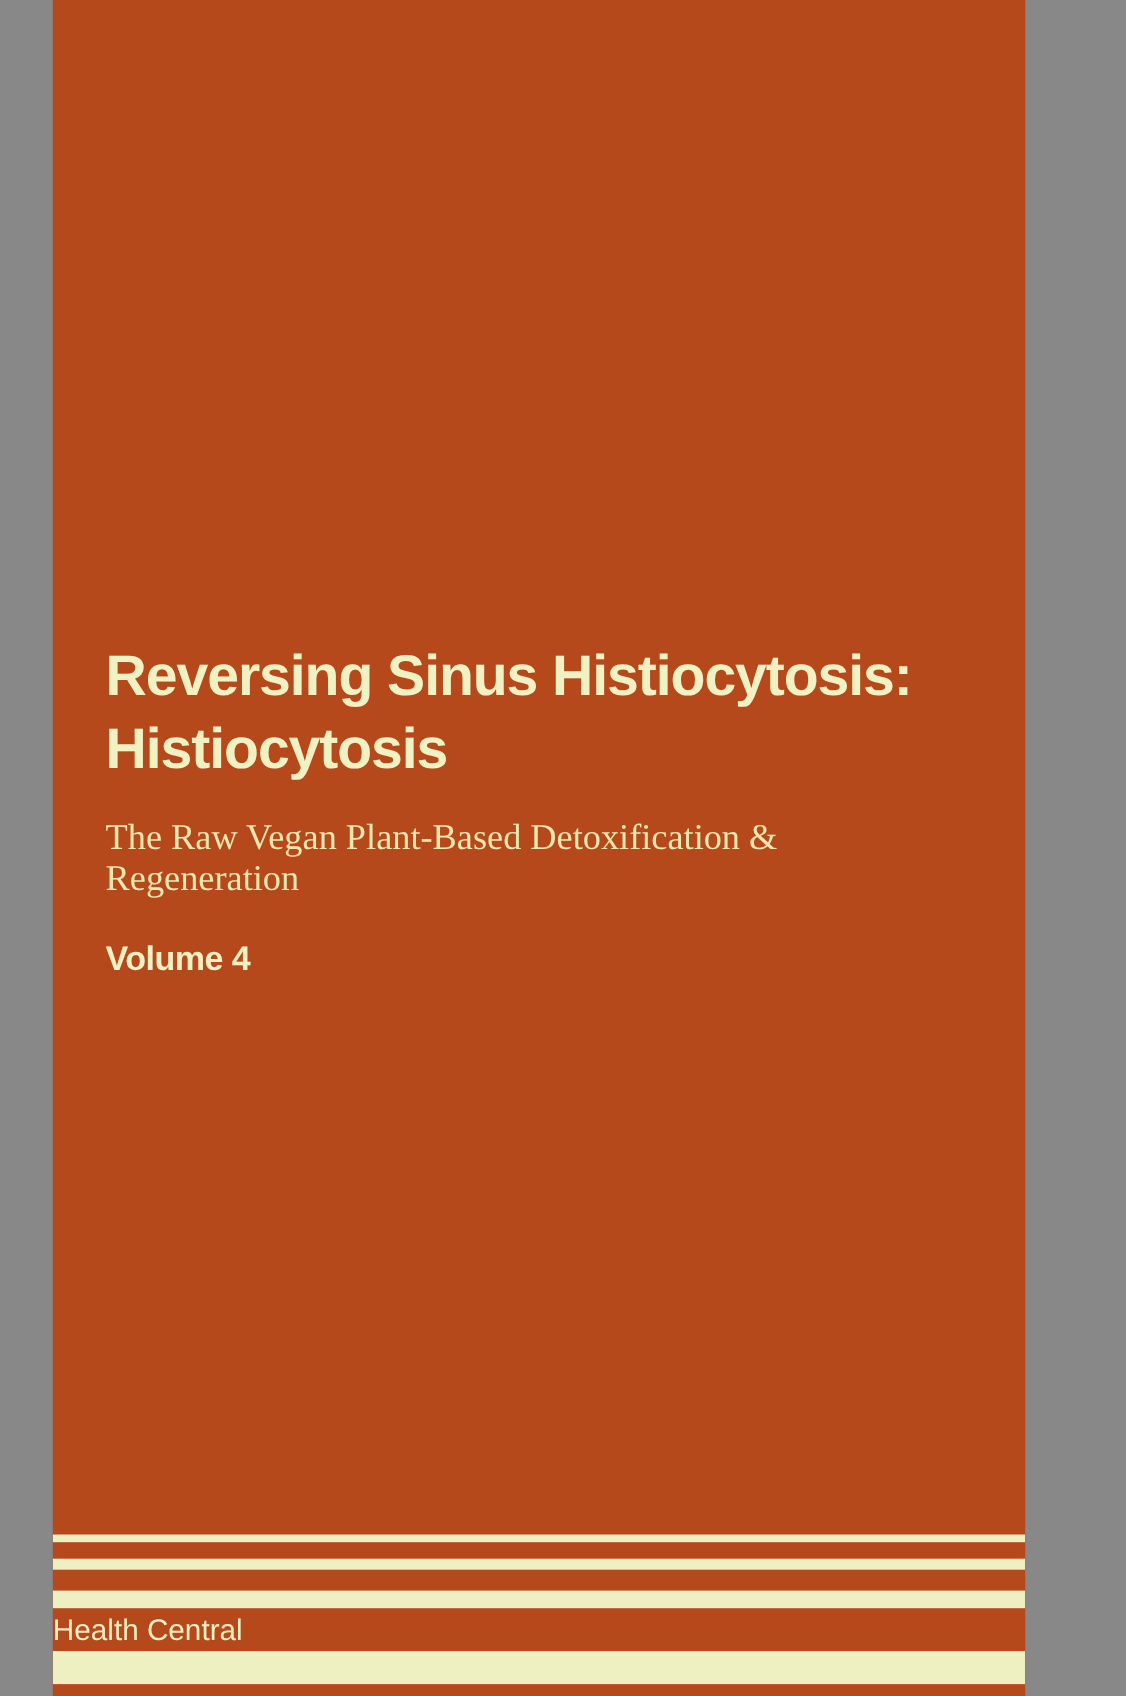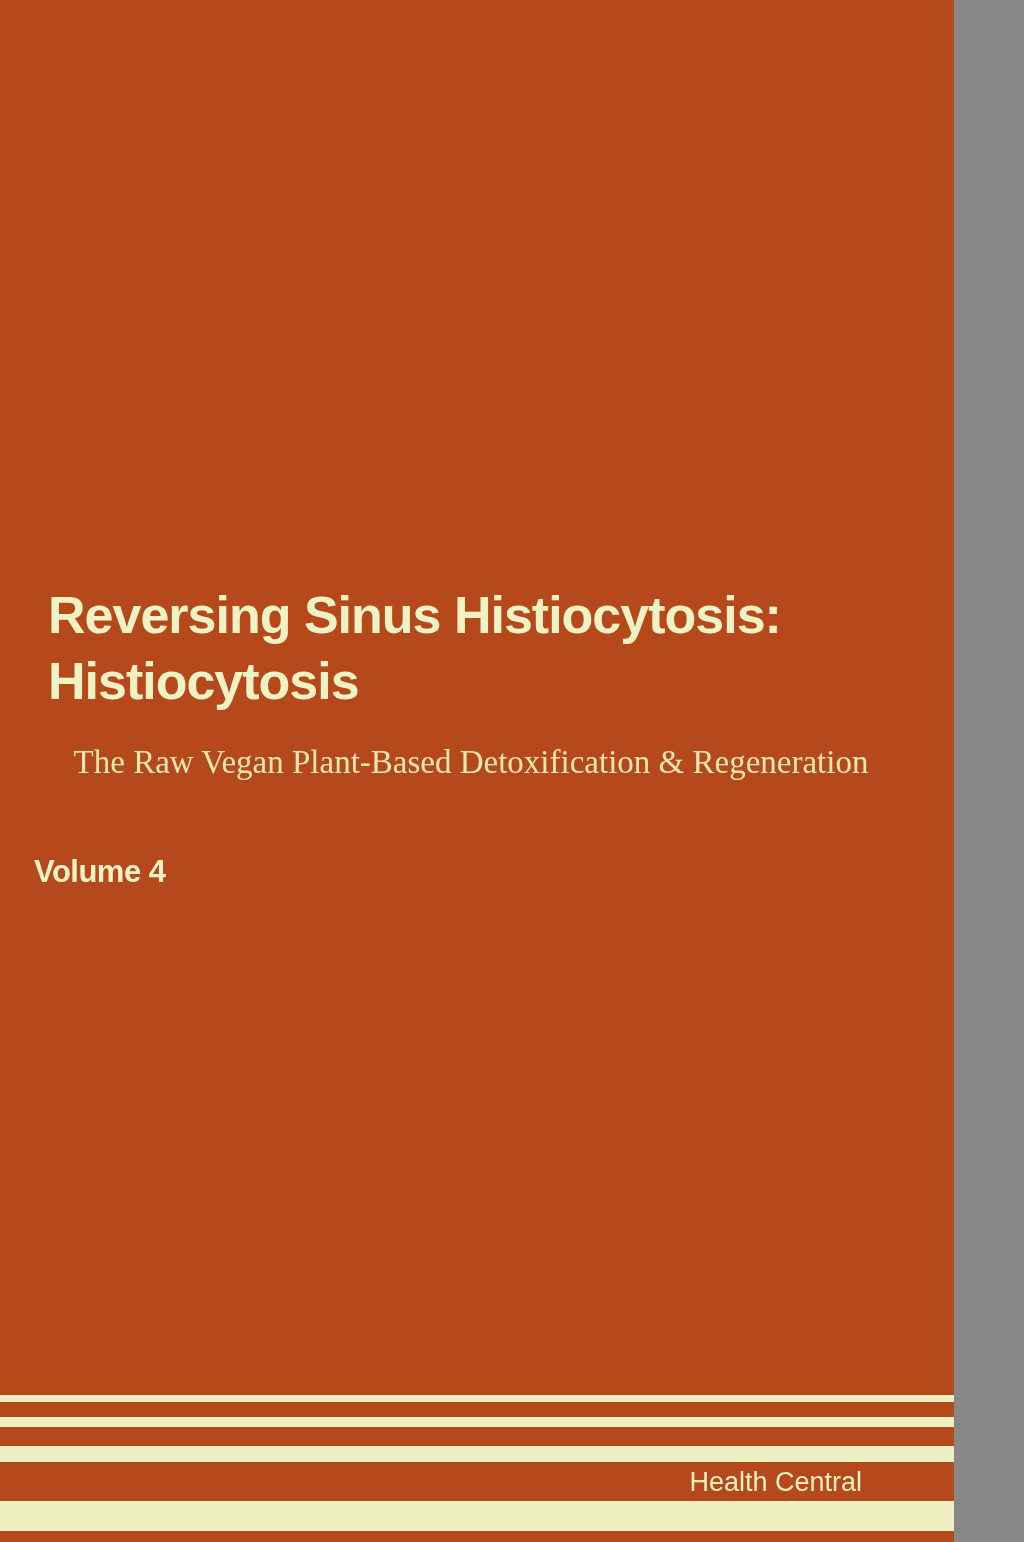--- a/index.html
+++ b/index.html
@@ -2,25 +2,26 @@
 <html><head>
 <meta charset="utf-8">
 <style>
   html, body {
     margin: 0;
     padding: 0;
     background: #888;
   }
   .cover {
     position: relative;
-    width: 954px;
+    width: 884px;
     height: 1542px;
     background: var(--background, #B5491C);
     overflow: hidden;
     font-family: "Liberation Sans", sans-serif;
+    margin-left: 48px;
   }
   .title {
     position: absolute;
     left: 48px;
     top: 582px;
     right: 30px;
     color: var(--title_text, #F0F2C4);
     font-weight: bold;
     font-size: 52px;
     line-height: 66px;
@@ -29,50 +30,49 @@
   }
   .subtitle {
     position: absolute;
     left: 48px;
     top: 744px;
     right: 60px;
     color: var(--subtitle_text, #EAE8AE);
     font-size: 33px;
     line-height: 37px;
     font-family: "Liberation Serif", serif;
-    text-align: center;
   }
   .volume {
     position: absolute;
-    left: 34px;
+    left: 48px;
     top: 854px;
     color: var(--title_text, #F0F2C4);
     font-weight: bold;
     font-size: 31px;
     letter-spacing: -0.5px;
     font-family: "Liberation Sans", sans-serif;
   }
   .stripe {
     position: absolute;
     left: 0;
     width: 100%;
     background: var(--cream, #EEF0C2);
   }
   .stripe-1 { top: 1395px; height: 7px; }
   .stripe-2 { top: 1417px; height: 10px; }
   .stripe-3 { top: 1446px; height: 16px; }
   .stripe-4 { top: 1501px; height: 30px; }
   .publisher-band {
     position: absolute;
     left: 0;
-    right: 92px;
+    right: 104px;
     top: 1462px;
     height: 39px;
     line-height: 40px;
-    text-align: right;
+    text-align: left;
     color: var(--cream, #EEF0C2);
     font-size: 27px;
     font-family: "Liberation Sans", sans-serif;
   }
 </style>
 </head>
 <body>
 
 <div class="cover" style="--background: #B5491C; --cream: #EEF0C2; --title_text: #F0F2C4; --subtitle_text: #EAE8AE;">
 

